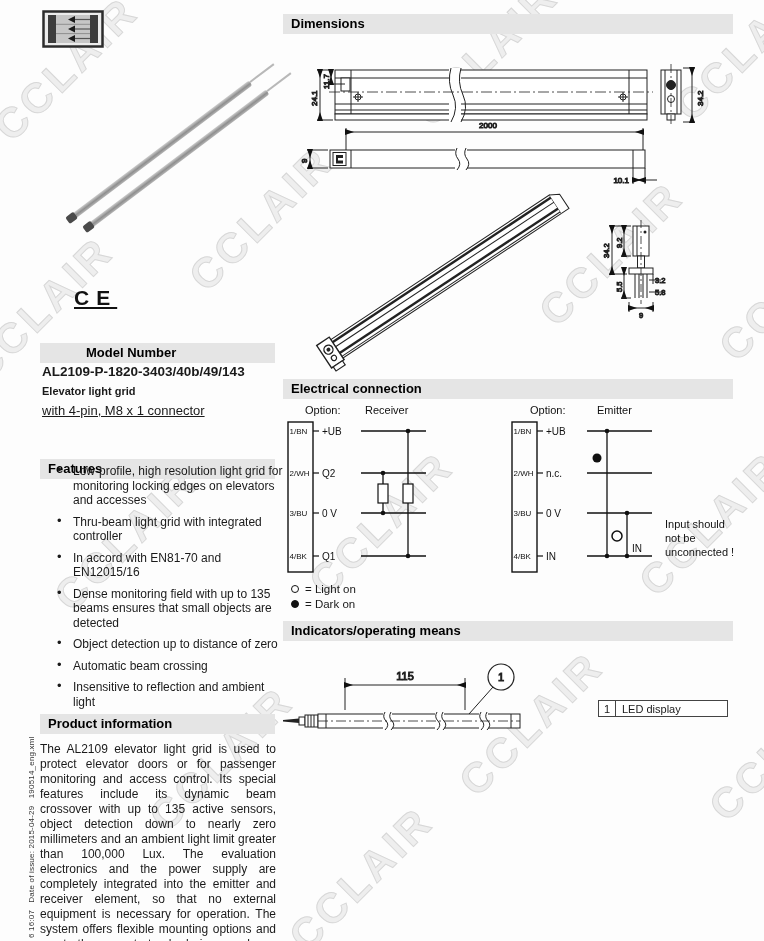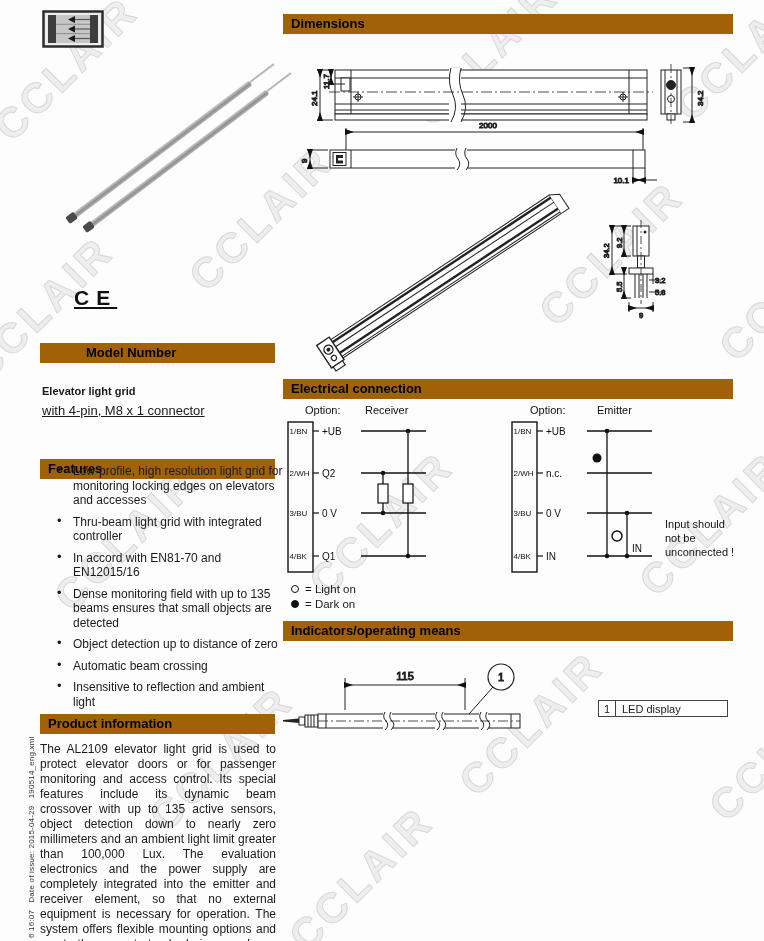--- a/index.html
+++ b/index.html
@@ -24,21 +24,21 @@
   .watermarks span:nth-child(8){left:35px;top:515px;}
   .watermarks span:nth-child(9){left:290px;top:500px;}
   .watermarks span:nth-child(10){left:620px;top:500px;}
   .watermarks span:nth-child(11){left:130px;top:735px;}
   .watermarks span:nth-child(12){left:440px;top:700px;}
   .watermarks span:nth-child(13){left:690px;top:725px;}
   .watermarks span:nth-child(14){left:270px;top:855px;}
   
   .abs{position:absolute;}
   .bar{
-    position:absolute; background:#a16207; height:20px;
+    position:absolute; background:#e5e5e5; height:20px;
     font-weight:bold; font-size:13px; line-height:20px;
     padding-left:8px; box-sizing:border-box; color:#000;
   }
   .bar-left{left:40px; width:235px;}
   .bar-right{left:283px; width:450px;}
   
   .side-note{
     position:absolute; left:27px; top:938px;
     transform:rotate(-90deg); transform-origin:0 0;
     font-size:8px; color:#333; white-space:pre; letter-spacing:.2px;
@@ -126,20 +126,21 @@
       </div>
     <div class="rod rod2">
         <div class="cap"></div>
         <div class="tip"></div>
       </div>
   </div>
 
   <div class="ce">CE</div>
 
   <div class="bar bar-left" style="top:343px;padding-left:46px;">Model Number</div>
+  <div class="abs model-number">AL2109-P-1820-3403/40b/49/143</div>
   <div class="abs model-name">Elevator light grid</div>
   <div class="abs model-conn">with 4-pin, M8 x 1 connector</div>
 
   <div class="bar bar-left" style="top:431px;margin-top:28px;">Features</div>
   <ul class="features-list abs">
     <li>Low-profile, high resolution light grid for monitoring locking edges on elevators and accesses</li>
     <li>Thru-beam light grid with integrated controller</li>
     <li>In accord with EN81-70 and EN12015/16</li>
     <li>Dense monitoring field with up to 135 beams ensures that small objects are detected</li>
     <li>Object detection up to distance of zero</li>

